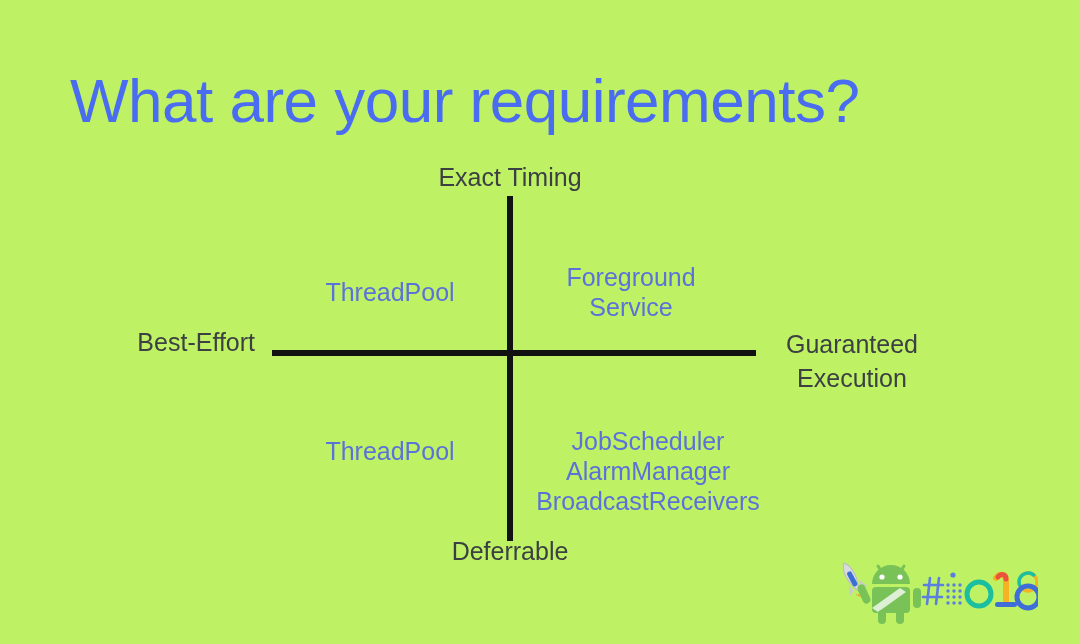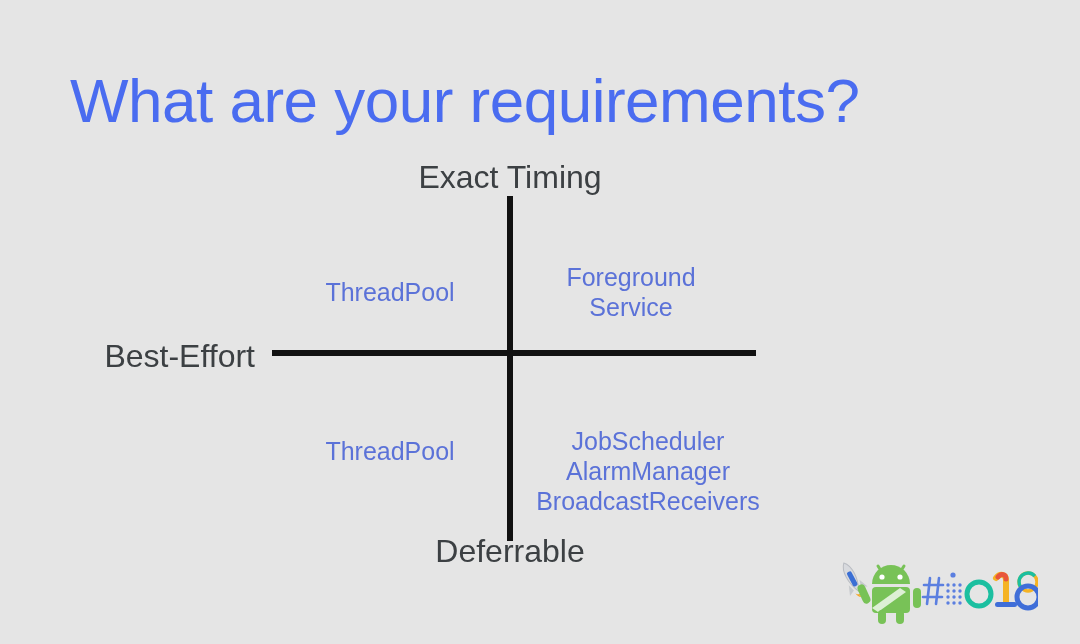--- a/index.html
+++ b/index.html
@@ -10,21 +10,21 @@
     width: 1080px;
     height: 644px;
     background: #fdfdfb;
     font-family: "Liberation Sans", sans-serif;
     overflow: hidden;
   }
   #slide {
     position: relative;
     width: 1080px;
     height: 644px;
-    background: #e5e5e5;
+    background: #bef264;
   }
 
   
   #slide-title {
     position: absolute;
     left: 70px;
     top: 64px;
     font-size: 62px;
     line-height: 74px;
     letter-spacing: -0.5px;
@@ -48,40 +48,40 @@
     left: 507px;
     top: 196px;
     width: 6px;
     height: 345px;
   }
 
   
   .axis-label {
     position: absolute;
     color: #3c4043;
-    font-size: 32px;
+    font-size: 25px;
     line-height: 32px;
     font-weight: 400;
     white-space: nowrap;
   }
   #axis-label-top {
     left: 0;
     top: 161px;
     width: 1020px;
     text-align: center;
     transform: translateX(0);
   }
   #axis-label-top .inner {
     display: inline-block;
     position: relative;
     left: 0px;
   }
   #axis-label-left {
     right: 825px;
-    top: 340px;
+    top: 326px;
     text-align: right;
   }
   #axis-label-right {
     left: 762px;
     top: 327px;
     text-align: center;
     line-height: 34px;
     white-space: normal;
     width: 180px;
   }
@@ -128,20 +128,24 @@
 
   <div class="axis-line" id="axis-horizontal"></div>
   <div class="axis-line" id="axis-vertical"></div>
 
   <div class="axis-label" id="axis-label-top">
     <span class="inner">Exact Timing</span>
   </div>
 
   <div class="axis-label" id="axis-label-left">Best-Effort</div>
 
+  <div class="axis-label" id="axis-label-right">
+    <span>Guaranteed</span><br>
+    <span>Execution</span>
+  </div>
 
   <div class="axis-label" id="axis-label-bottom">Deferrable</div>
 
   <div class="quadrant" id="quadrant-top-left">
     <span class="item">ThreadPool</span>
   </div>
 
   <div class="quadrant" id="quadrant-top-right">
     <span class="item">Foreground</span>
     <span class="item">Service</span>

